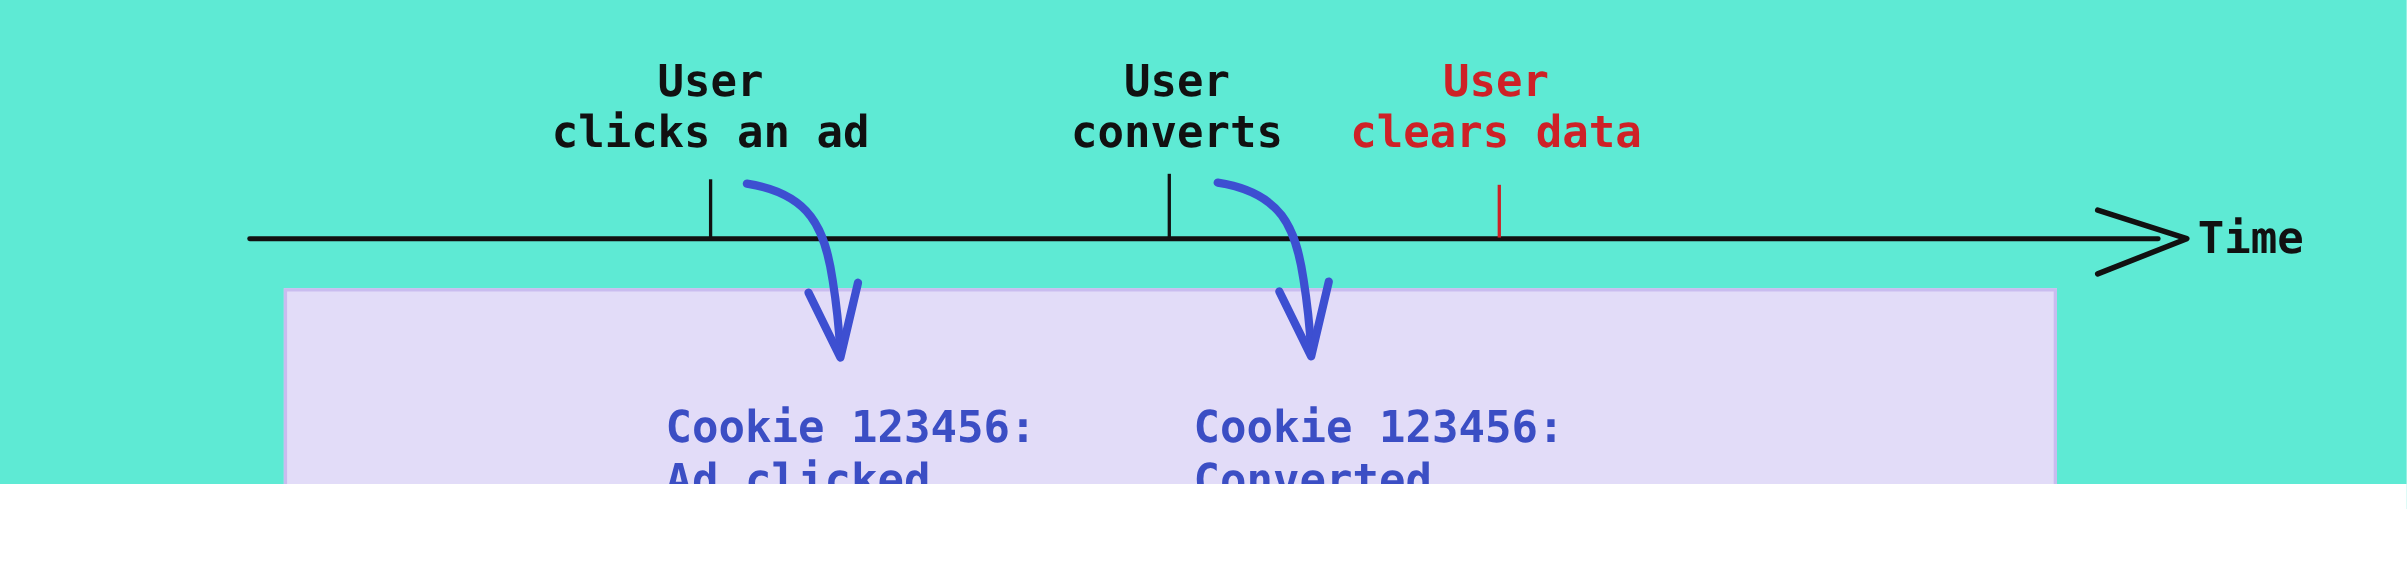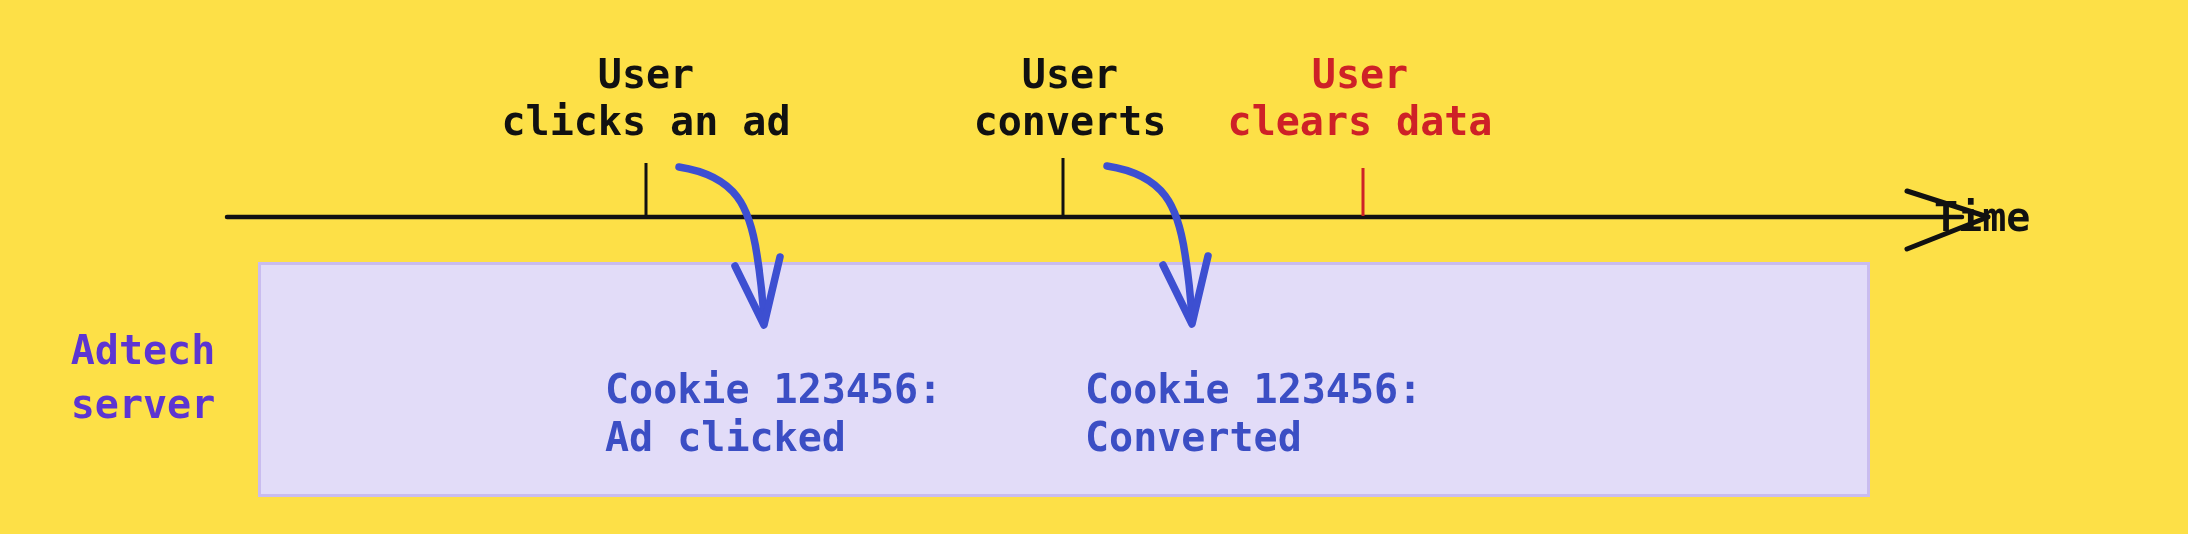--- a/index.html
+++ b/index.html
@@ -1,20 +1,20 @@
 <!DOCTYPE html>
 <html style="--black: #111111; --red: #ce2127; --blue-arrow: #3d4fd1; --blue-text: #3b4ec4; --purple-text: #5c35d2; --box-fill: #e2dcf8; --box-border: #c9bcef;"><head>
 <meta charset="utf-8">
 <style>
   html, body { margin: 0; padding: 0; background: #ffffff; }
   .canvas {
     position: relative;
     width: 2188px;
-    height: 534px;
-    background: #fde047;
+    height: 440px;
+    background: #5eead4;
     overflow: hidden;
     font-family: "DejaVu Sans Mono", "Liberation Mono", monospace;
     font-weight: 700;
     text-decoration: underline;
   }
   .label {
     position: absolute;
     font-size: 40px;
     line-height: 47px;
     white-space: pre-line;
@@ -79,24 +79,22 @@
 
   <div class="label centered" style="left:646px; top:51px;">User
 clicks an ad</div>
 
   <div class="label centered" style="left:1070px; top:51px;">User
 converts</div>
 
   <div class="label centered event-red" style="left:1360px; top:51px;">User
 clears data</div>
 
-  <div class="label time-label" style="left:1934px; top:194px;">Time</div>
+  <div class="label time-label" style="left:1998px; top:194px;">Time</div>
 
-  <div class="label centered server-label" style="left:143px; top:323px;">Adtech
-server</div>
 
   <div class="label record" style="left:605px; top:343px;">Cookie 123456:
 Ad clicked</div>
 
   <div class="label record" style="left:1085px; top:343px;">Cookie 123456:
 Converted</div>
 
 </div>
 
 </body></html>

